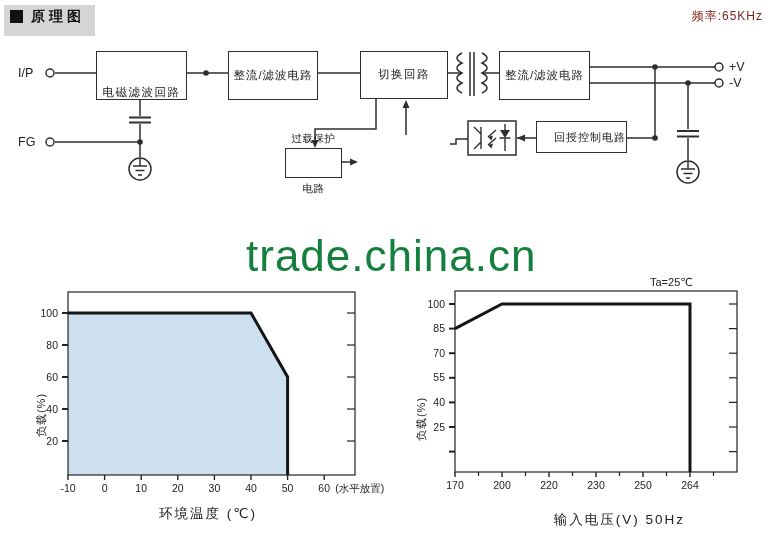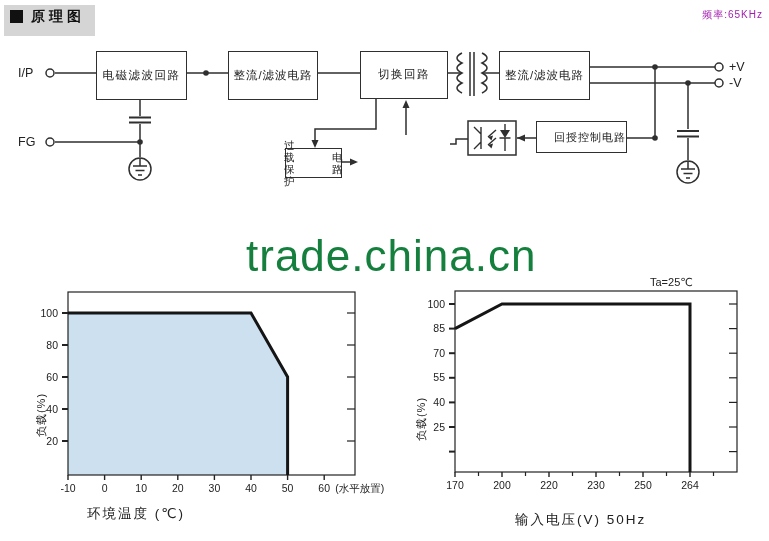--- a/index.html
+++ b/index.html
@@ -4,32 +4,32 @@
 <style>
   html,body{margin:0;padding:0;background:#fff;}
   #page{position:relative;width:769px;height:541px;background:#fff;overflow:hidden;
         font-family:"Liberation Sans","DejaVu Sans",sans-serif;color:#222;}
   .abs{position:absolute;}
   
   #title-chip{left:4px;top:5px;height:23px;background:#d5d5d5;display:flex;align-items:center;
               padding:0 10px 8px 6px;}
   #title-chip .sq{width:13px;height:13px;background:#111;display:inline-block;margin-right:8px;}
   #title-chip .t{font-size:14px;font-weight:bold;letter-spacing:4px;color:#111;}
-  #freq{right:6px;top:8px;font-size:10px;letter-spacing:1px;color:#a21caf;}
+  #freq{right:6px;top:8px;font-size:12px;letter-spacing:1px;color:#7f1d1d;}
   
   .blk{position:absolute;border:1.5px solid #2f2f2f;background:#fff;display:flex;
        align-items:center;justify-content:center;text-align:center;font-size:11.5px;
        letter-spacing:1.5px;color:#222;box-sizing:border-box;line-height:1.15;}
   .term{position:absolute;font-size:12.5px;color:#222;}
   svg.layer{position:absolute;left:0;top:0;}
   
   #wm{left:246px;top:231px;font-size:44px;color:#15803d;letter-spacing:1px;
       font-weight:400;}
   
-  .xlabel{position:absolute;width:170px;text-align:left;font-size:13.5px;letter-spacing:2px;color:#222;}
+  .xlabel{position:absolute;width:170px;text-align:right;font-size:13.5px;letter-spacing:2px;color:#222;}
   .ylabel{position:absolute;width:80px;height:14px;text-align:center;font-size:11px;
           letter-spacing:1px;color:#222;transform:rotate(-90deg);}
   .anno{position:absolute;width:90px;font-size:11px;color:#222;}
 </style>
 </head>
 <body>
 
 <div id="page">
 
   <div id="title-chip" class="abs">
@@ -104,36 +104,36 @@
         <path d="M505,124 V130 M505,138 V151 M499.5,138 H510.5"></path>
       </g>
       <g fill="#2f2f2f">
         <polygon points="488,137 493,135.5 491.5,140.5"></polygon>
         <polygon points="488,145 493,143.5 491.5,148.5"></polygon>
         <polygon points="500,130 510,130 505,138"></polygon>
       </g>
     </g>
   </svg>
 
-  <div class="blk" style="left:96px;top:51px;width:91px;height:49px;">
+  <div class="blk" style="left:96px;top:51px;width:91px;height:49px;align-items:flex-end;">
       <span>电磁滤波回路</span>
     </div>
   <div class="blk" style="left:228px;top:51px;width:90px;height:49px;letter-spacing:1px;">
       <span>整流/滤波电路</span>
     </div>
   <div class="blk" style="left:360px;top:51px;width:88px;height:48px;">
       <span>切换回路</span>
     </div>
   <div class="blk" style="left:499px;top:51px;width:91px;height:49px;letter-spacing:1px;">
       <span>整流/滤波电路</span>
     </div>
   <div class="blk" style="left:536px;top:121px;width:91px;height:32px;font-size:11px;letter-spacing:1px;justify-content:flex-end;">
       <span>回授控制电路</span>
     </div>
-  <div class="blk" style="left:285px;top:148px;width:57px;height:30px;font-size:10.5px;letter-spacing:0.5px;flex-direction:row;gap:37px;">
+  <div class="blk" style="left:285px;top:148px;width:57px;height:30px;font-size:10.5px;letter-spacing:0.5px;flex-direction:column;gap:37px;">
     <span>过载保护</span>
     <span>电路</span>
   </div>
 
   <div class="term" style="left:18px;top:66px;">I/P</div>
   <div class="term" style="left:18px;top:135px;">FG</div>
   <div class="term" style="left:729px;top:60px;">+V</div>
   <div class="term" style="left:729px;top:76px;">-V</div>
 
   <div id="wm" class="abs">trade.china.cn</div>

